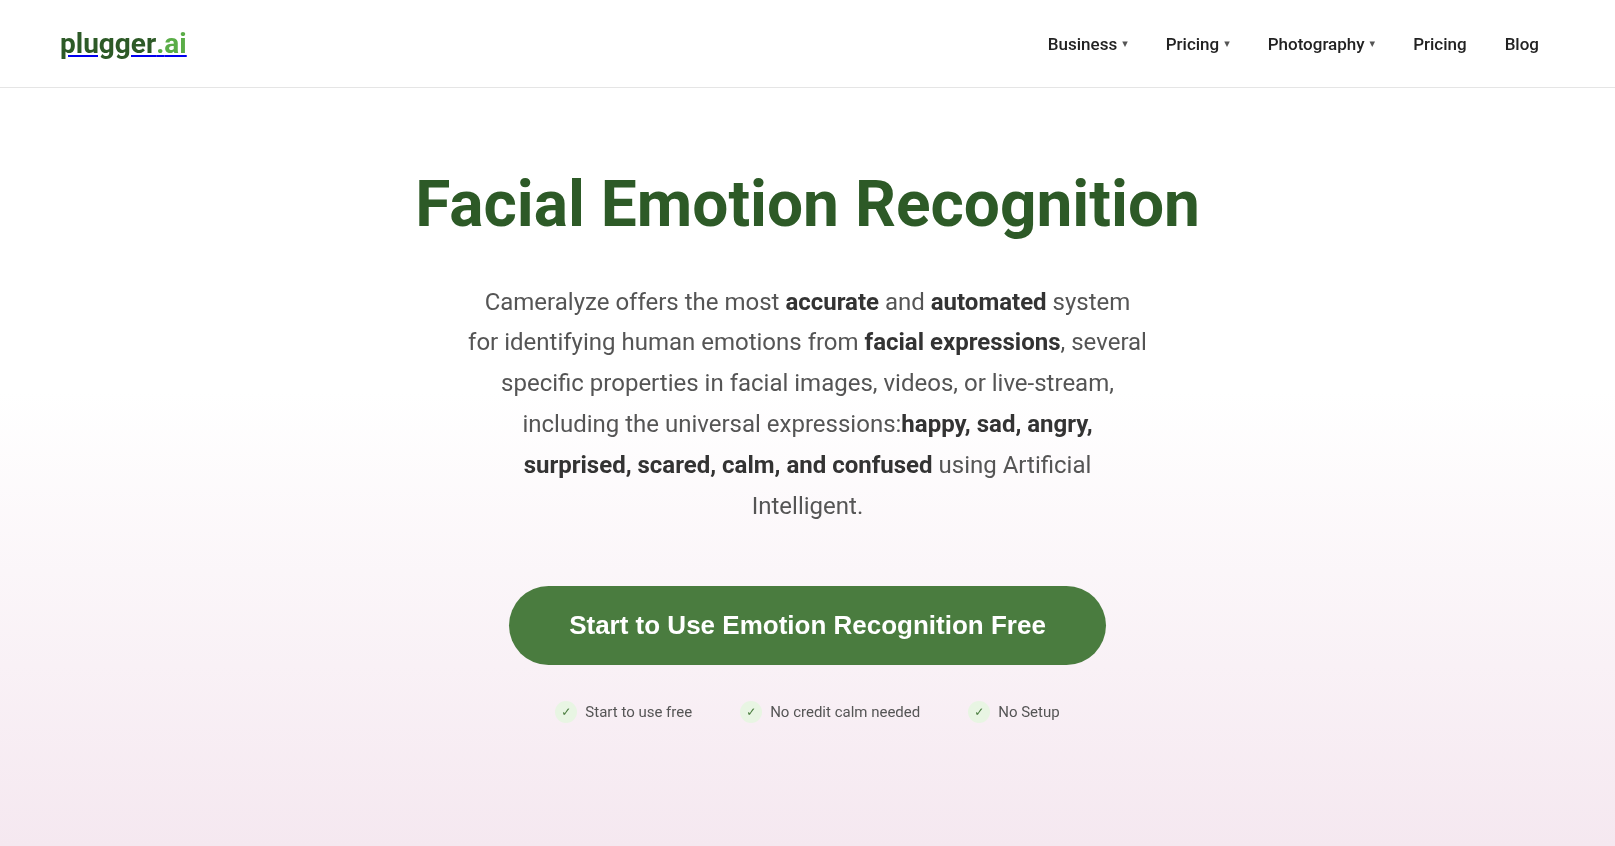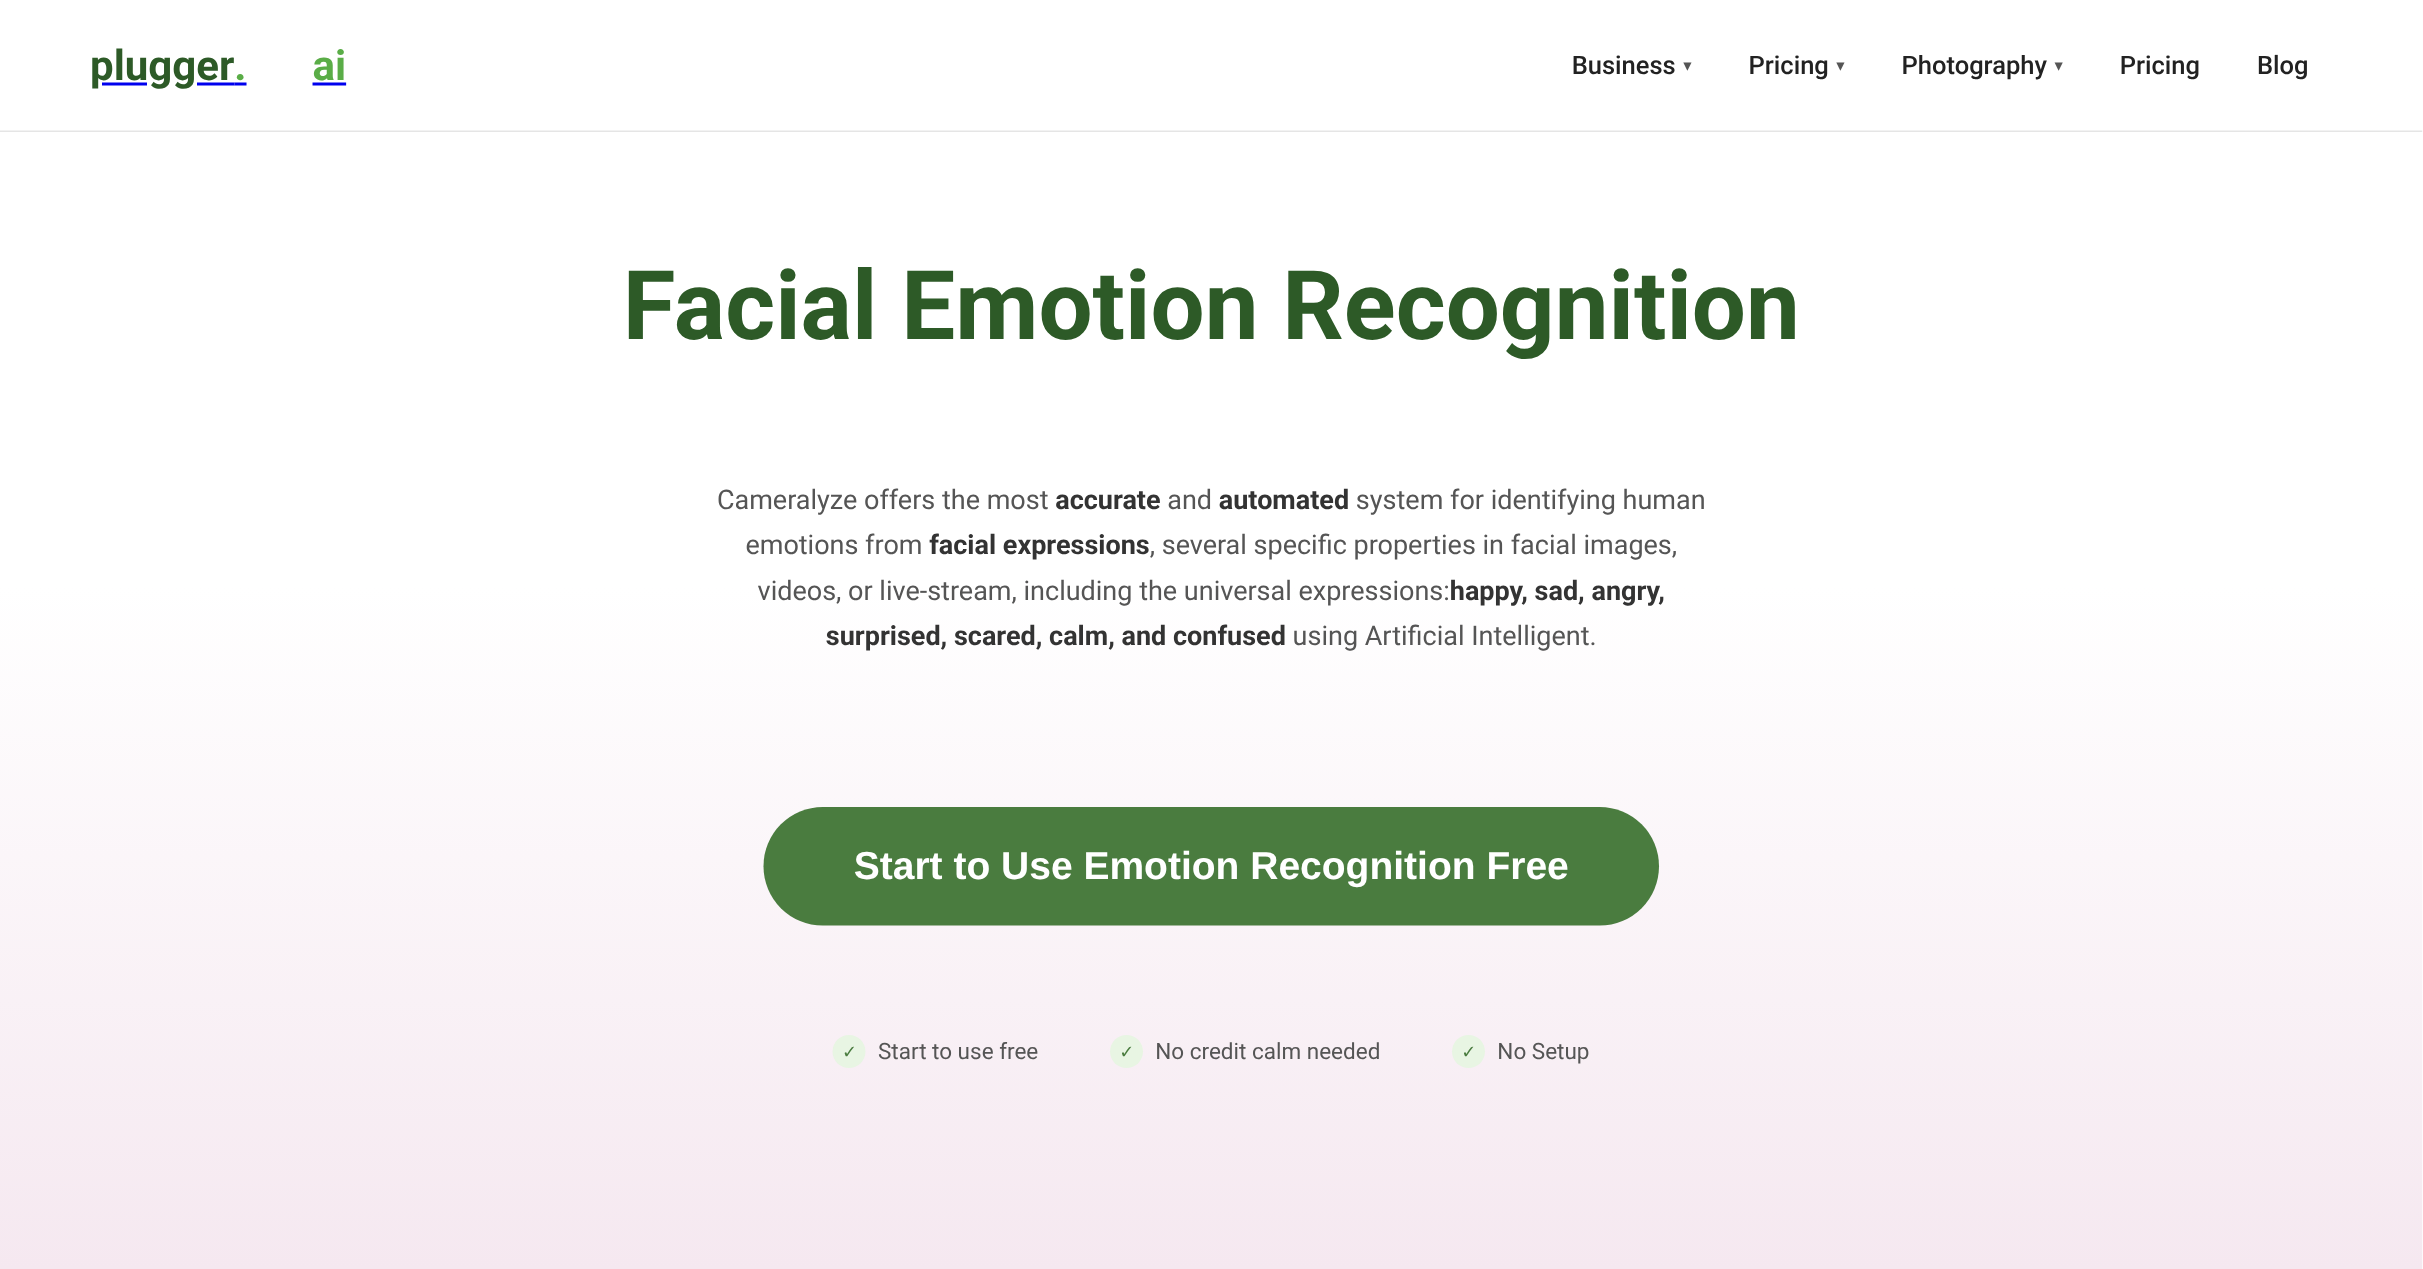--- a/index.html
+++ b/index.html
@@ -41,21 +41,20 @@
     .logo-plug {
       color: #2d5a27;
     }
 
     .logo-dot {
       color: #5aad47;
     }
 
     .logo-ai {
       color: #5aad47;
-      margin-left: 44px;
     }
 
     nav {
       display: flex;
       align-items: center;
       gap: 6px;
     }
 
     .nav-item {
       display: flex;
@@ -89,34 +88,33 @@
 
     
     main {
       display: flex;
       flex-direction: column;
       align-items: center;
       padding-top: 80px;
       padding-bottom: 60px;
       background: linear-gradient(to bottom, #fff 40%, #f5e8f0 100%);
       min-height: 758px;
-      gap: 37px;
     }
 
     .hero-title {
       font-size: 64px;
       font-weight: 700;
       color: #2d5a27;
       text-align: center;
       margin-bottom: 40px;
       line-height: 1.15;
     }
 
     .hero-description {
-      font-size: 18px;
+      font-size: 24px;
       color: #555;
       text-align: center;
       max-width: 680px;
       line-height: 1.7;
       margin-bottom: 60px;
     }
 
     .hero-description b {
       color: #333;
       font-weight: 700;

